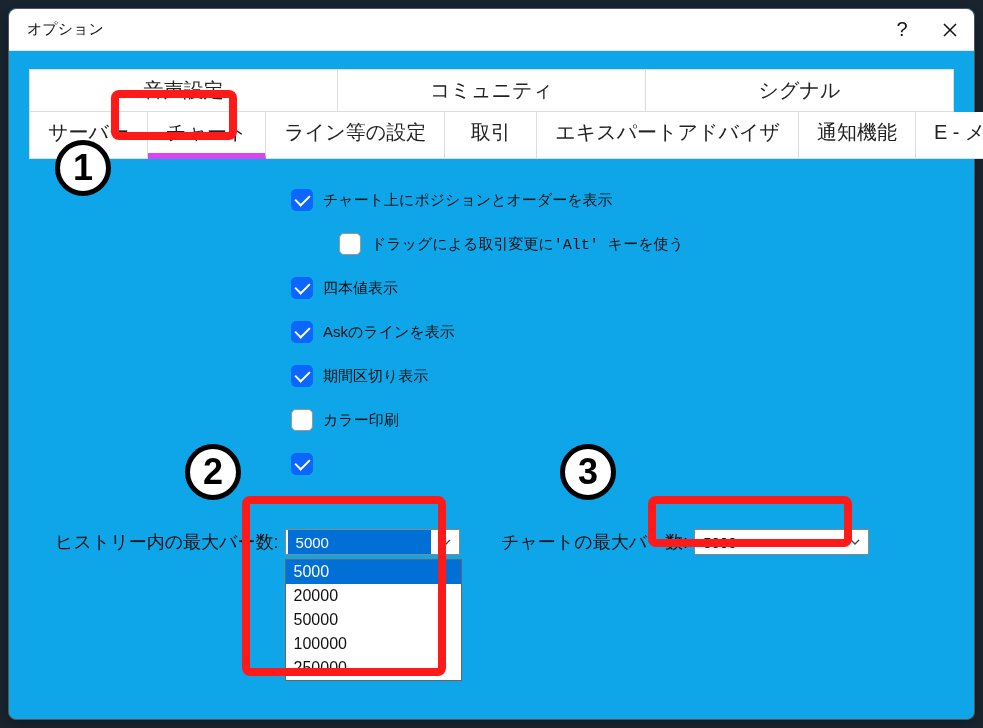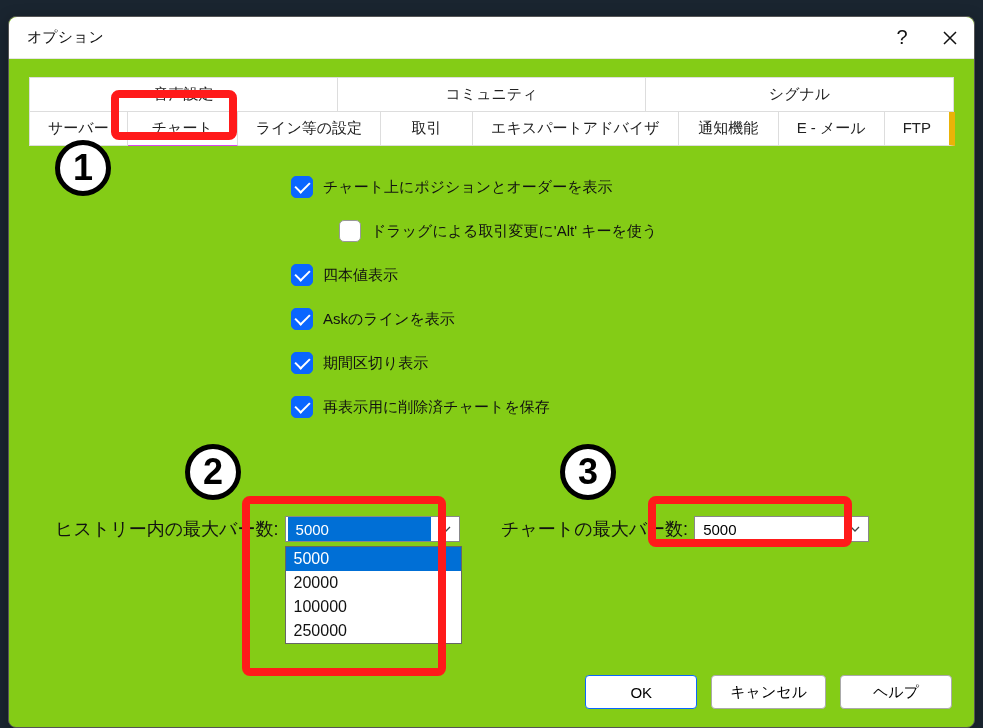--- a/index.html
+++ b/index.html
@@ -8,25 +8,25 @@
     padding: 0;
     font-family: "Yu Gothic UI", "Meiryo", sans-serif;
     font-size: 14px;
     background: #1a2530;
     width: 983px;
     height: 728px;
     overflow: hidden;
   }
   .window {
     position: absolute;
-    top: 16px;
+    top: 8px;
     left: 8px;
     width: 967px;
     height: 712px;
-    background: #84cc16;
+    background: #0ea5e9;
     border: 1px solid #555;
     border-radius: 8px;
     box-shadow: 0 4px 16px rgba(0,0,0,0.3);
     display: flex;
     flex-direction: column;
   }
   .titlebar {
     height: 42px;
     display: flex;
     align-items: center;
@@ -61,48 +61,48 @@
     border-left: 1px solid #ddd;
     border-top: 1px solid #ddd;
   }
   .tab {
     flex: 1;
     text-align: center;
     padding: 7px 0;
     border-right: 1px solid #ddd;
     border-bottom: 1px solid #ddd;
     background: #fff;
-    font-size: 15px;
+    font-size: 20px;
     color: #222;
     cursor: pointer;
     white-space: nowrap;
   }
   .tabs-row2 {
     display: flex;
     border-left: 1px solid #ddd;
     justify-content: space-between;
   }
   .tabs-row2 .tab { flex: 0 0 auto; padding: 7px 18px; }
   .tab.selected {
     background: #fff;
-    border-bottom: 1px solid #d946ef;
+    border-bottom: 6px solid #d946ef;
   }
 
   .content {
     flex: 1;
     position: relative;
     padding: 30px 30px 0 30px;
   }
 
   .check-row {
     display: flex;
     align-items: center;
     margin-bottom: 22px;
   }
-  .check-row.indent { margin-left: 300px; }
+  .check-row.indent { margin-left: 300px; font-family: Liberation Mono, monospace; }
   .check-row.parent { margin-left: 252px; text-align: center; }
 
   .cbox {
     width: 22px;
     height: 22px;
     border-radius: 5px;
     border: 1.5px solid #999;
     background: #fff;
     margin-right: 10px;
     display: inline-flex;
@@ -300,63 +300,62 @@
     <div class="check-row parent">
       <span class="cbox checked"></span>
       <span class="clabel">Askのラインを表示</span>
     </div>
 
     <div class="check-row parent">
       <span class="cbox checked"></span>
       <span class="clabel">期間区切り表示</span>
     </div>
 
-
-    <div class="check-row parent">
-      <span class="cbox checked"></span>
-      <span class="clabel">再表示用に削除済チャートを保存</span>
+    <div class="check-row parent">
+      <span class="cbox"></span>
+      <span class="clabel">カラー印刷</span>
+    </div>
+
+    <div class="check-row parent">
+      <span class="cbox checked"></span>
     </div>
 
     <div class="inputs-row">
       <span class="inp-label">ヒストリー内の最大バー数:</span>
       <div class="combo">
         <div class="combo-val sel">5000</div>
         <div class="combo-btn">
           <svg viewBox="0 0 10 6">
               <path d="M1 1 L5 5 L9 1" fill="none" stroke="#444" stroke-width="1.3"></path>
             </svg>
         </div>
         <div class="dropdown">
           <div class="dropdown-item sel">5000</div>
           <div class="dropdown-item">20000</div>
+          <div class="dropdown-item">50000</div>
           <div class="dropdown-item">100000</div>
           <div class="dropdown-item">250000</div>
         </div>
       </div>
     </div>
 
     <div class="inputs-right">
       <span class="inp-label">チャートの最大バー数:</span>
       <div class="combo">
         <div class="combo-val">5000</div>
         <div class="combo-btn">
           <svg viewBox="0 0 10 6">
               <path d="M1 1 L5 5 L9 1" fill="none" stroke="#444" stroke-width="1.3"></path>
             </svg>
         </div>
       </div>
     </div>
 
   </div>
 
-  <div class="button-bar">
-    <button class="btn primary">OK</button>
-    <button class="btn">キャンセル</button>
-    <button class="btn">ヘルプ</button>
-  </div>
 
 </div>
 
 <div class="red-box red-1"></div>
 <div class="red-box red-2"></div>
 <div class="red-box red-3"></div>
 
 <div class="num-circle nc1">1</div>
 <div class="num-circle nc2">2</div>
 <div class="num-circle nc3">3</div>

